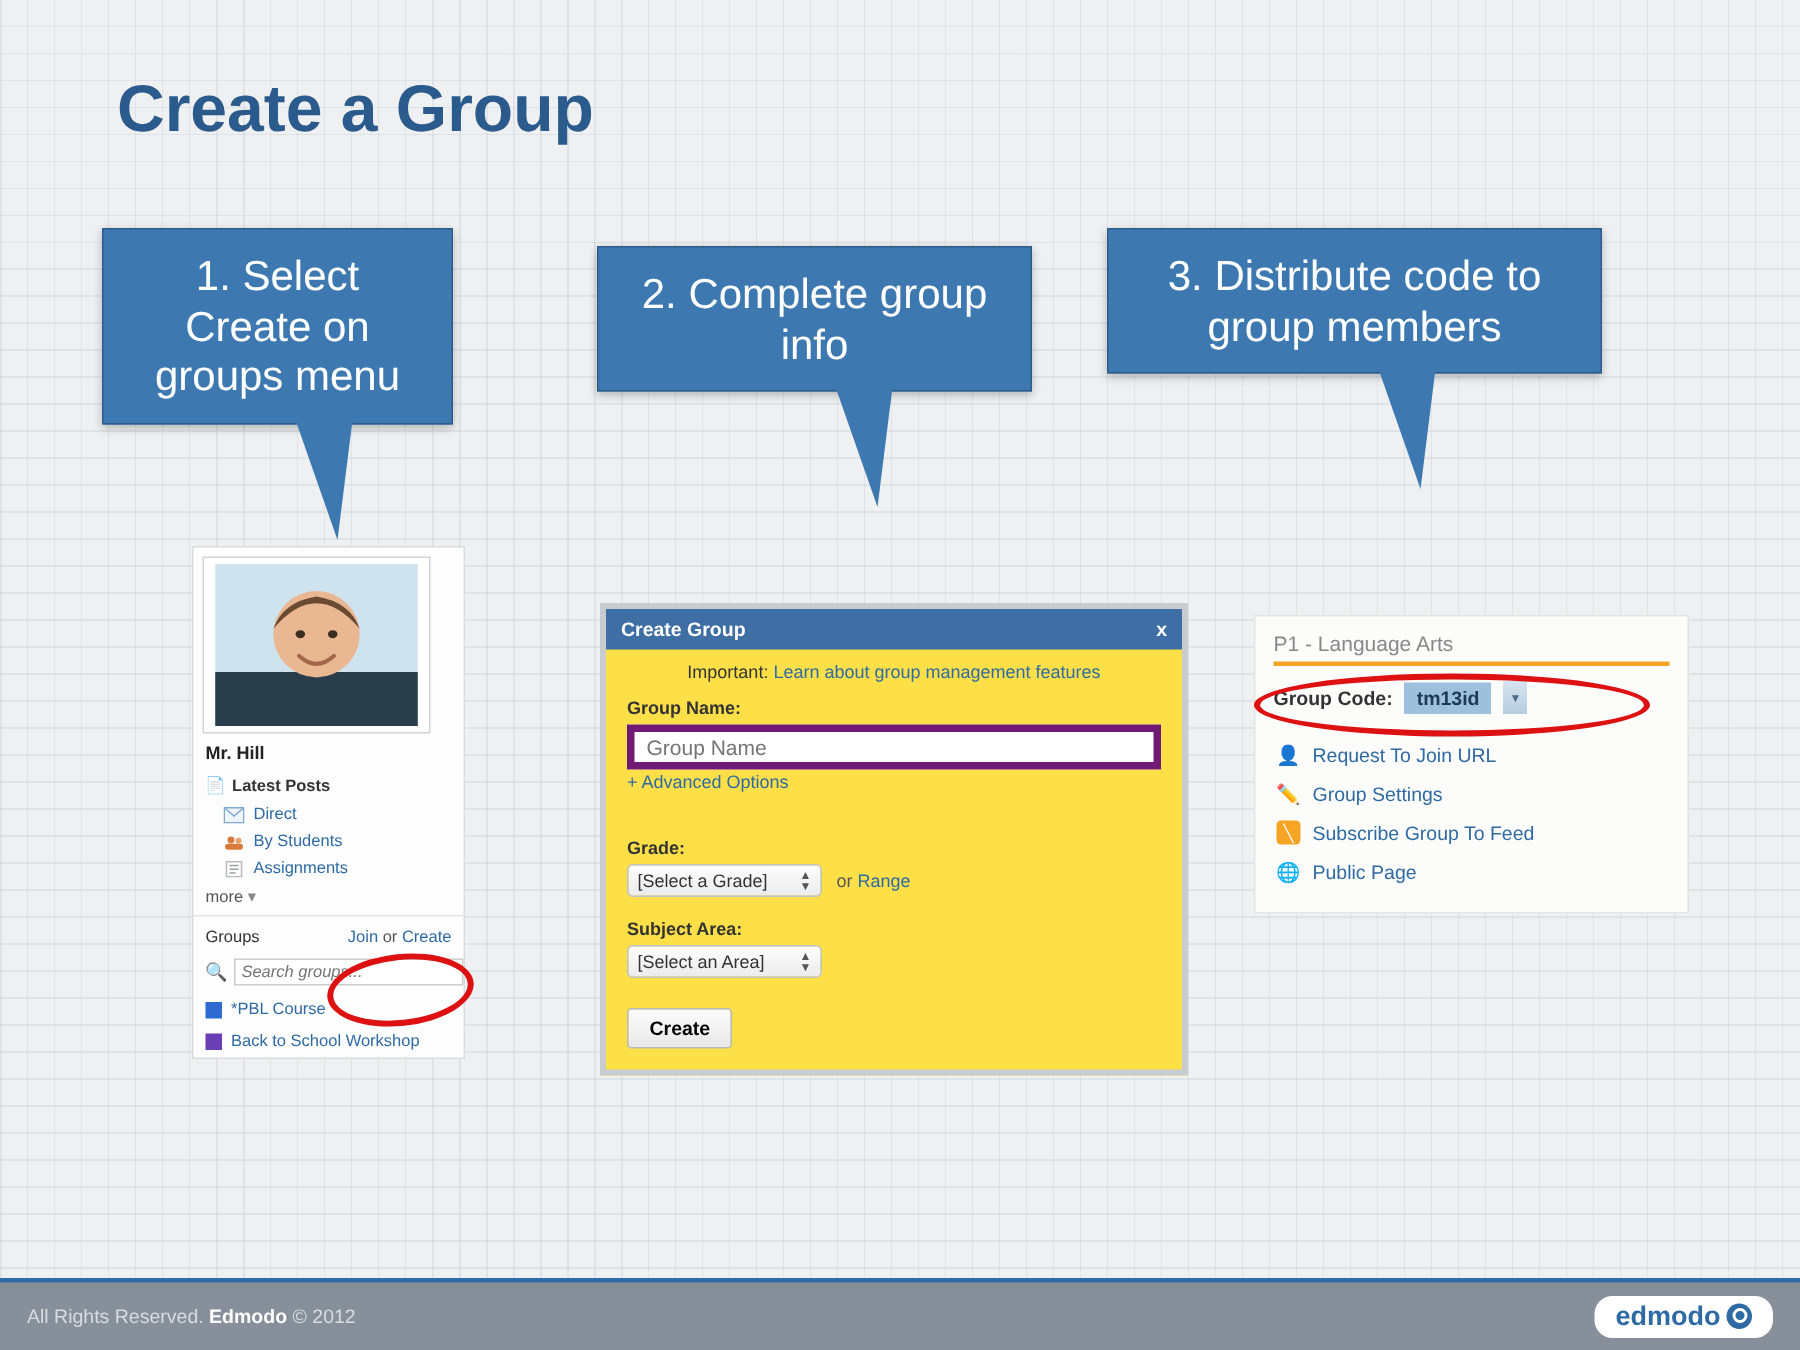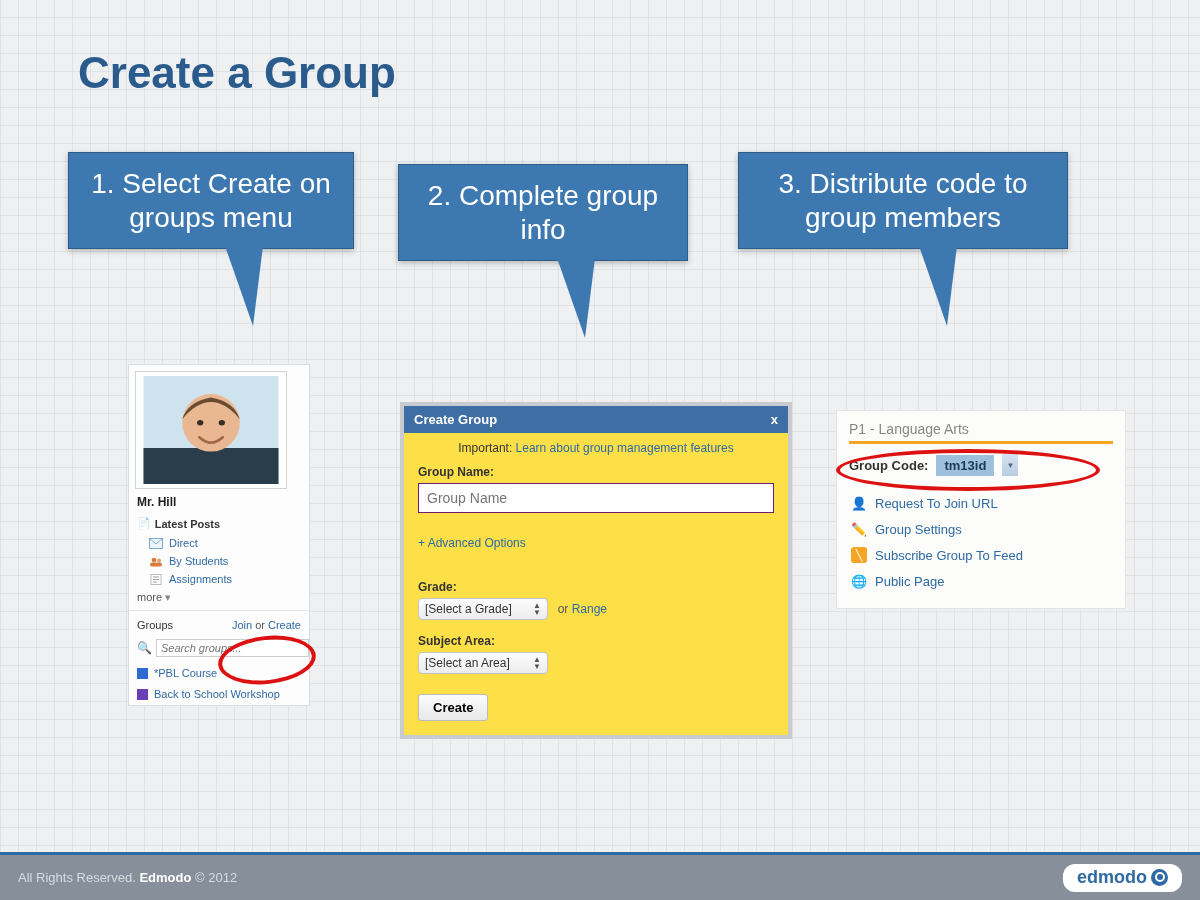--- a/index.html
+++ b/index.html
@@ -37,21 +37,21 @@
   }
   .callout .tail {
     position: absolute;
     width: 0; height: 0;
     border-left: 28px solid transparent;
     border-right: 10px solid transparent;
     border-top: 80px solid #3d79b0;
     bottom: -78px;
     left: 55%;
   }
-  .callout1 { top: 152px; left: 68px;  width: 286px; }
+  .callout1 { top: 152px; left: 68px;  width: 234px; }
   .callout2 { top: 164px; left: 398px; width: 290px; }
   .callout3 { top: 152px; left: 738px; width: 330px; }
 
   
   .panel1 {
     position: absolute;
     top: 364px; left: 128px;
     width: 182px;
     background: #fdfdfd;
     border: 1px solid #d8dcdf;
@@ -113,22 +113,22 @@
     padding: 6px 10px;
     display: flex;
     justify-content: space-between;
     align-items: center;
   }
   .panel2 .body { padding: 8px 14px 14px; }
   .panel2 .important { font-size: 12px; text-align: center; margin-bottom: 10px; }
   .panel2 .important .lnk { color: #2f6aa3; }
   .panel2 label { font-size: 12px; font-weight: 700; color: #333; display: block; margin-bottom: 4px; }
   .panel2 .text-input {
-    width: 100%; height: 30px; border: 1px solid #701a75;
-    font-size: 14px; color: #999; padding: 4px 8px; margin-bottom: 22px;
+    width: 100%; height: 30px; border: 5px solid #701a75;
+    font-size: 14px; color: #999; padding: 4px 8px; margin-bottom: 0;
   }
   .panel2 .adv { color: #2f6aa3; font-size: 12px; margin-bottom: 16px; display: inline-block; }
   .panel2 .field { margin-bottom: 14px; }
   .panel2 .select-like {
     display: inline-flex; align-items: center; justify-content: space-between;
     border: 1px solid #bfc3c7; border-radius: 4px;
     background: linear-gradient(#fdfdfd,#ececec);
     font-size: 12px; padding: 3px 6px; min-width: 130px; height: 22px;
   }
   .panel2 .select-like .arrows { font-size: 8px; line-height: 7px; color: #555; margin-left: 6px; }

